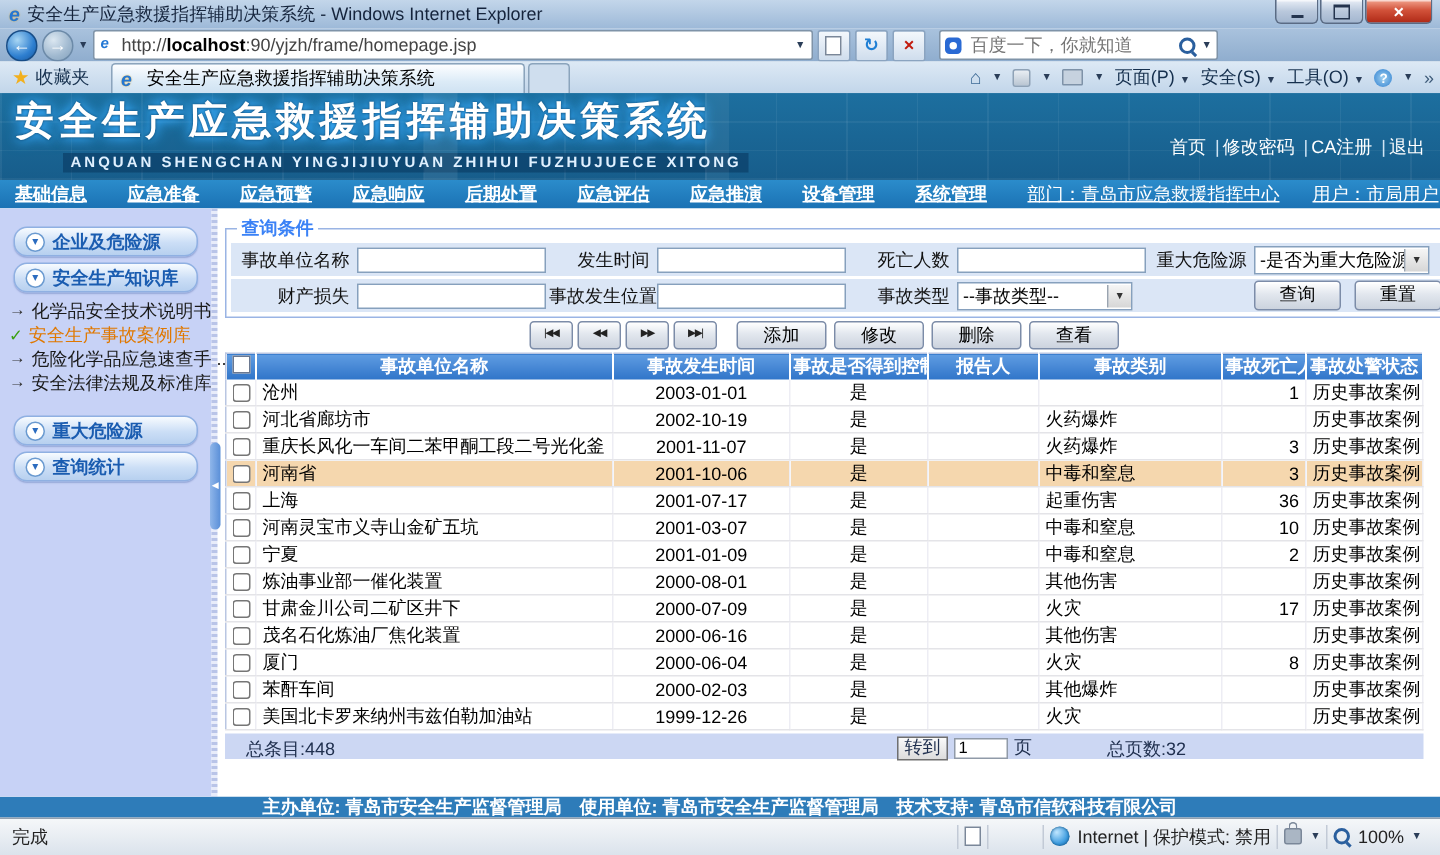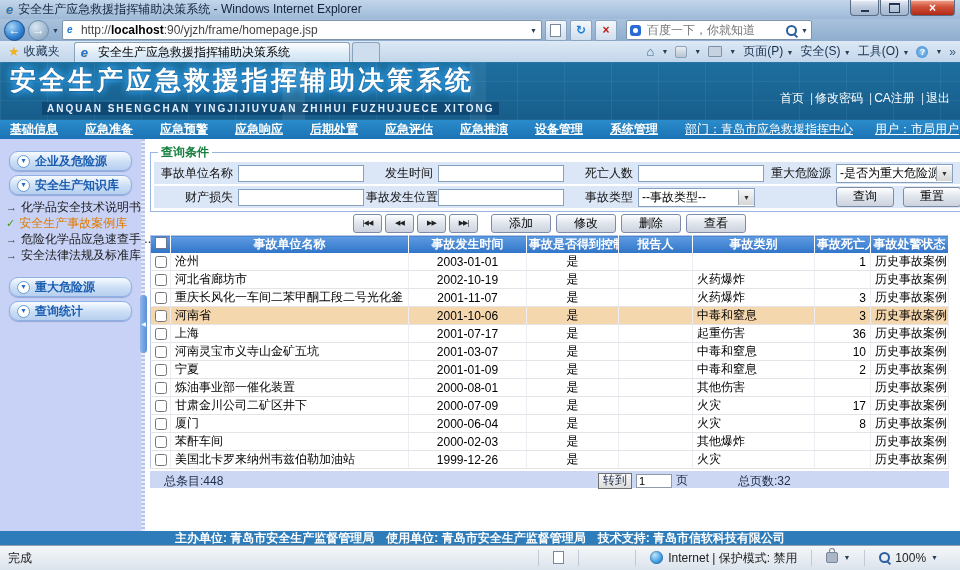--- a/index.html
+++ b/index.html
@@ -78,21 +78,21 @@
   .slink{height:16px;display:flex;align-items:center;gap:4px;font-size:12px;color:#1a1a1a;white-space:nowrap;cursor:pointer;}
   .slink .sic{font-weight:bold;color:#333;font-size:11px;}
   .slink.active{color:#e07800;}
   .slink.active .sic{color:#3aa010;}
 
   .main{flex:1;padding:5px 11px 0 5px;position:relative;min-width:0;}
   .collapse-handle{position:absolute;left:-5px;top:156px;width:7px;height:58px;background:linear-gradient(90deg,#8fb6ea,#5a8fd8);border-radius:4px;color:#fff;font-size:6px;line-height:58px;text-align:center;}
 
   
   fieldset.query{border:1px solid #9ab4e4;margin:0;padding:1px 3px 3px 3px;background:#fff;}
-  fieldset.query legend{color:#15803d;font-weight:bold;font-size:12px;padding:0 3px;margin-left:4px;}
+  fieldset.query legend{color:#3b82f6;font-weight:bold;font-size:12px;padding:0 3px;margin-left:4px;}
   .qrow{display:grid;grid-template-columns:84px 128px 72px 126px 74px 118px 80px 1fr;background:#dbe6f6;height:22px;align-items:center;margin-bottom:2px;}
   .qrow:last-child{margin-bottom:0;}
   .ql{text-align:right;padding-right:5px;font-size:12px;color:#111;white-space:nowrap;}
   .qf input{width:120px;height:15px;border:1px solid #86a0bd;font-size:12px;padding:0 2px;font-family:inherit;}
   .sel{background:#fff;border:1px solid #86a0bd;height:17px;display:flex;align-items:center;font-size:12px;padding-left:3px;width:112px;cursor:pointer;}
   .sel .seltext{white-space:nowrap;overflow:hidden;}
   .selbtn{margin-left:auto;width:15px;height:15px;background:linear-gradient(#f6f6f6,#d6d6d6);border-left:1px solid #9aa4b0;font-size:7px;color:#333;display:flex;align-items:center;justify-content:center;flex:0 0 auto;}
   .qbtns{display:flex;gap:9px;justify-content:flex-end;padding-right:5px;}
   .btn{width:56px;height:18px;background:linear-gradient(#ffffff,#e2e7ee 45%,#ccd3de);border:1px solid #7c8ca8;border-radius:3px;font-size:12px;text-align:center;line-height:17px;color:#000;cursor:pointer;box-shadow:inset 0 1px 0 #fff;}
 
@@ -117,21 +117,21 @@
   .pg-left{position:absolute;left:14px;top:2px;}
   .pg-goto{position:absolute;left:448px;top:1px;display:flex;align-items:center;gap:4px;}
   .gobtn{border:1px solid #707070;background:linear-gradient(#fafafa,#dcdcdc);padding:0 4px;height:14px;line-height:13px;font-size:12px;cursor:pointer;}
   .pginput{width:30px;height:12px;border:1px solid #909aa8;font-size:11px;padding:0 2px;font-family:inherit;}
   .pg-total{position:absolute;left:588px;top:2px;}
 
   
   .footerbar{height:14px;background:#2e7cb9;color:#fff;font-size:12px;line-height:14px;text-align:center;font-weight:bold;flex:0 0 auto;white-space:nowrap;overflow:hidden;}
   .statusbar{height:24px;background:linear-gradient(#f5f7f9,#dbe3ec);border-top:1px solid #93a0ae;display:flex;align-items:center;font-size:12px;color:#222;padding:0 8px;flex:0 0 auto;}
   .sb-right{margin-left:auto;display:flex;align-items:center;height:100%;}
-  .sb-seg{display:flex;align-items:center;gap:5px;padding:0 14px;height:70%;border-left:1px solid #c2cad6;}
+  .sb-seg{display:flex;align-items:center;gap:5px;padding:0 4px;height:70%;border-left:1px solid #c2cad6;}
   .doc-ic{width:9px;height:11px;background:#fff;border:1px solid #7a8799;}
   .globe{width:13px;height:13px;border-radius:50%;background:radial-gradient(circle at 35% 30%,#bfe6ff,#3f9de0 60%,#1f6fae);box-shadow:inset 0 0 2px #0c4c7c;}
   .lock-ic{width:10px;height:9px;background:#aab6c4;border:1px solid #7a8799;border-radius:2px;position:relative;}
   .lock-ic:before{content:"";position:absolute;top:-5px;left:2px;width:4px;height:4px;border:1px solid #7a8799;border-bottom:none;border-radius:3px 3px 0 0;}
   .zoomtxt{white-space:nowrap;}
 </style>
 </head>
 <body>
 
 <div class="screen">
@@ -423,20 +423,30 @@
               <td>甘肃金川公司二矿区井下</td>
               <td class="c-center">2000-07-09</td>
               <td class="c-center">是</td>
               <td></td>
               <td>火灾</td>
               <td class="c-right">17</td>
               <td>历史事故案例</td>
             </tr>
             <tr>
               <td class="c-check"><input type="checkbox" style=""></td>
+              <td>茂名石化炼油厂焦化装置</td>
+              <td class="c-center">2000-06-16</td>
+              <td class="c-center">是</td>
+              <td></td>
+              <td>其他伤害</td>
+              <td class="c-right"></td>
+              <td>历史事故案例</td>
+            </tr>
+            <tr>
+              <td class="c-check"><input type="checkbox" style=""></td>
               <td>厦门</td>
               <td class="c-center">2000-06-04</td>
               <td class="c-center">是</td>
               <td></td>
               <td>火灾</td>
               <td class="c-right">8</td>
               <td>历史事故案例</td>
             </tr>
             <tr>
               <td class="c-check"><input type="checkbox" style=""></td>

